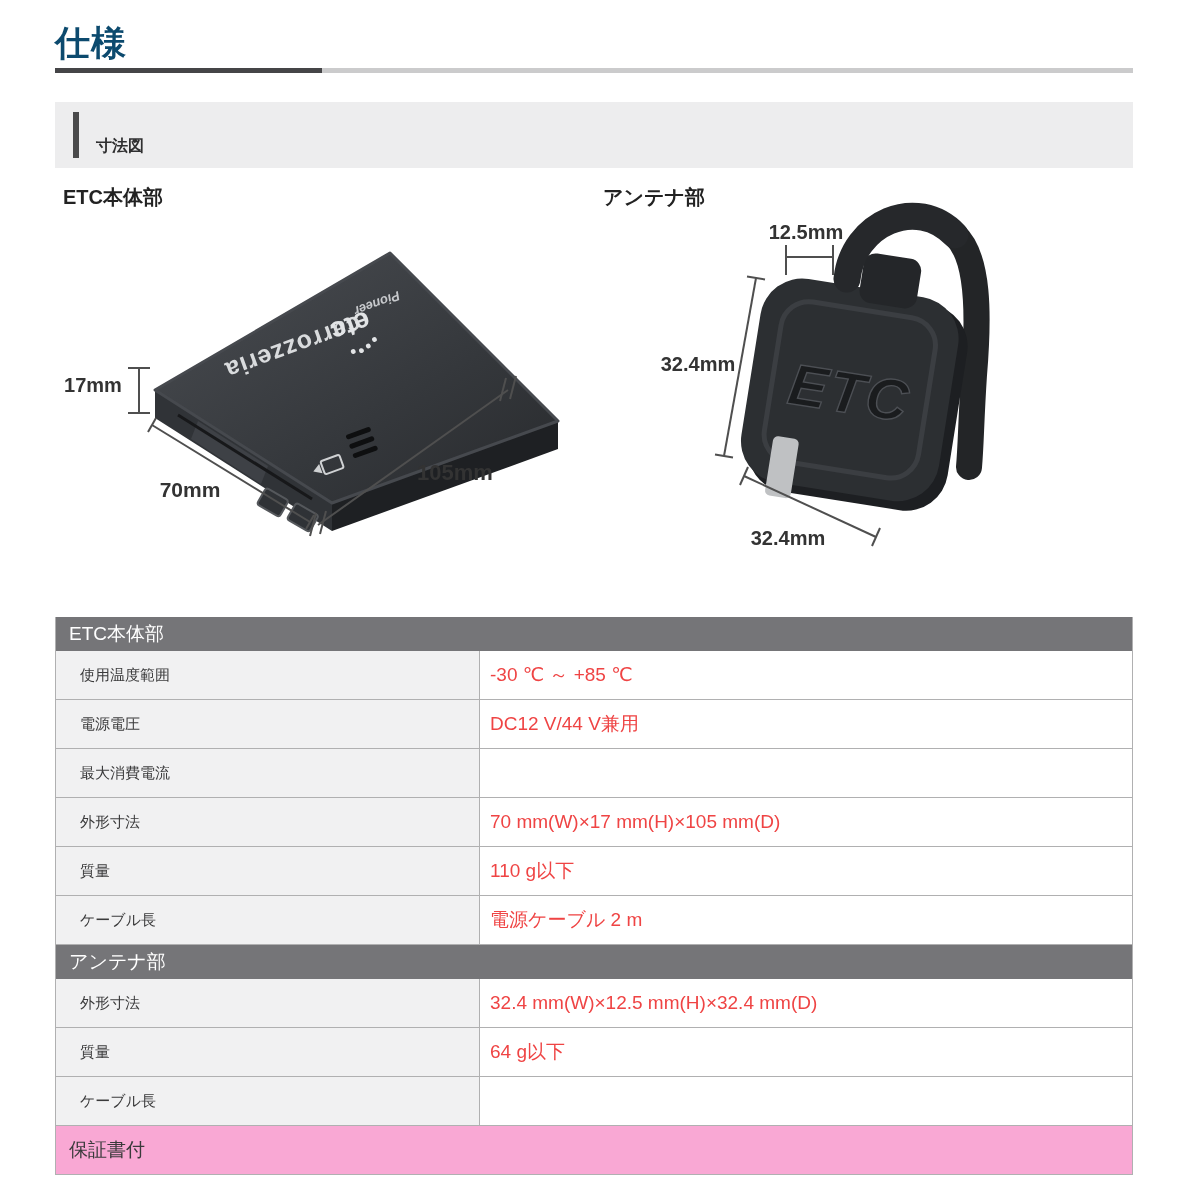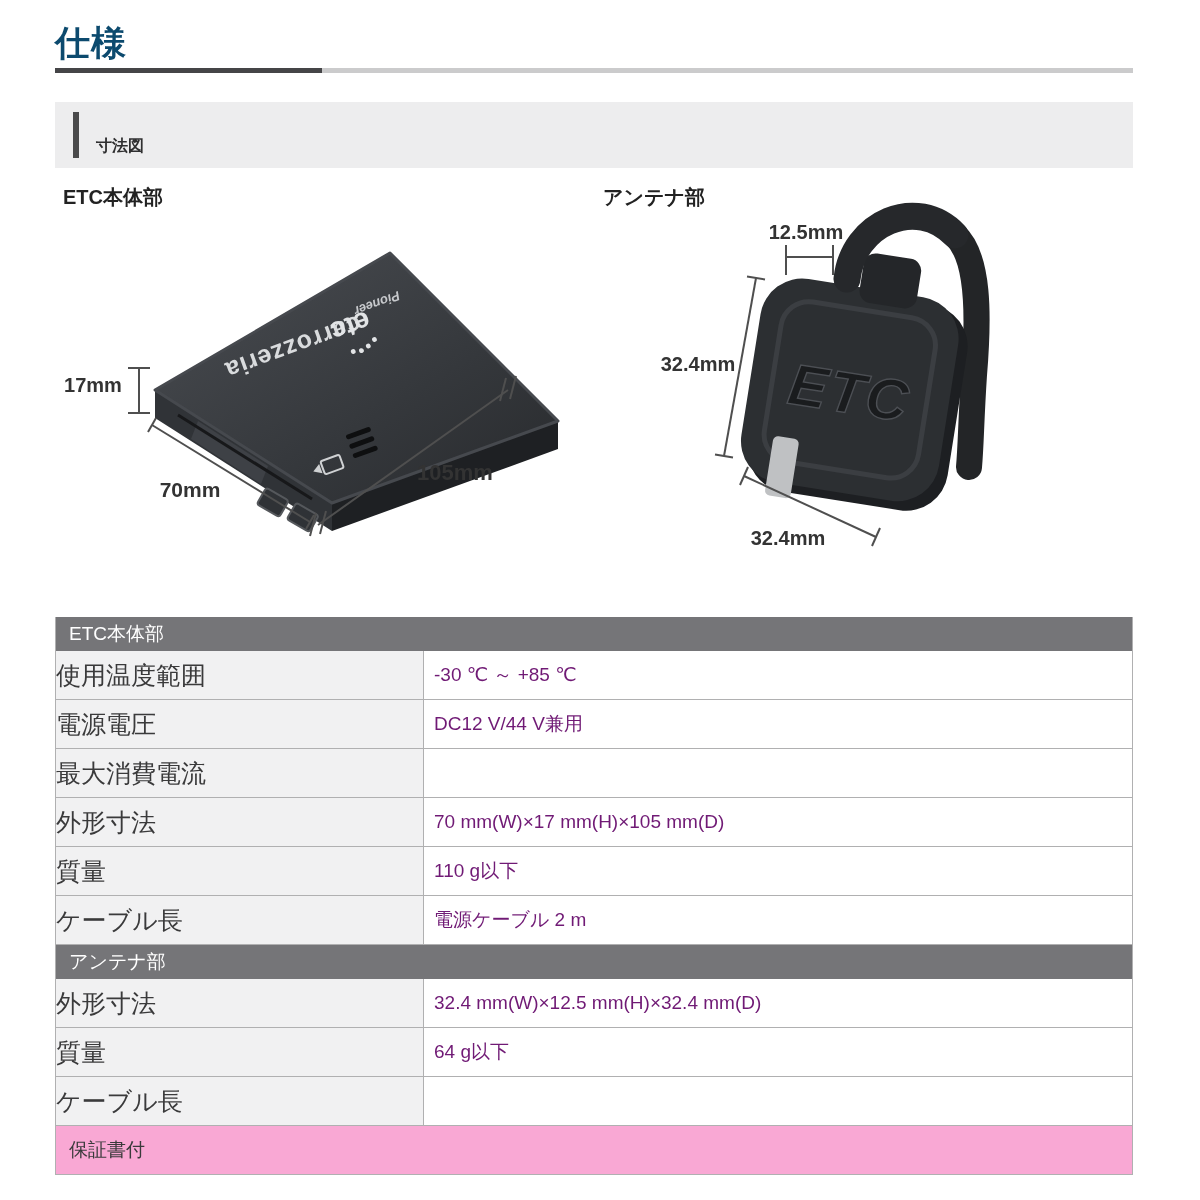--- a/index.html
+++ b/index.html
@@ -22,23 +22,23 @@
   .lbl-etc{left:63px;top:184px;}
   .lbl-ant{left:603px;top:184px;}
 
   .svg-etc{left:60px;top:225px;}
   .svg-ant{left:615px;top:195px;}
 
   
   .spec-table{left:55px;top:617px;width:1078px;border-left:1px solid #b0b0b1;border-right:1px solid #b0b0b1;box-sizing:border-box;}
   .sec-header{height:34px;line-height:34px;background:#757578;color:#ffffff;font-size:19px;padding-left:13px;}
   .srow{display:flex;height:49px;border-bottom:1px solid #b0b0b1;box-sizing:border-box;}
-  .cell-label{width:368px;background:#f1f1f2;border-right:1px solid #b0b0b1;display:flex;align-items:center;
-              padding-left:0;box-sizing:border-box;font-size:25px;color:#3a3a3b;}
-  .cell-value{flex:1;background:#ffffff;display:flex;align-items:center;padding-left:10px;font-size:19px;color:#701a75;}
+  .cell-label{width:424px;background:#f1f1f2;border-right:1px solid #b0b0b1;display:flex;align-items:center;
+              padding-left:24px;box-sizing:border-box;font-size:15px;color:#3a3a3b;}
+  .cell-value{flex:1;background:#ffffff;display:flex;align-items:center;padding-left:10px;font-size:19px;color:#ef4444;}
   .footer-row{height:49px;border-bottom:1px solid #b0b0b1;box-sizing:border-box;display:flex;align-items:center;
               padding-left:13px;font-size:19px;color:#3a3a3b;background:#f9a8d4;}
 
   .dim-text{font-family:"Liberation Sans","DejaVu Sans",sans-serif;font-weight:bold;fill:#333;}
 </style>
 </head>
 <body>
 
 <div class="abs page-title">仕様</div>
 <div class="abs title-rule">

